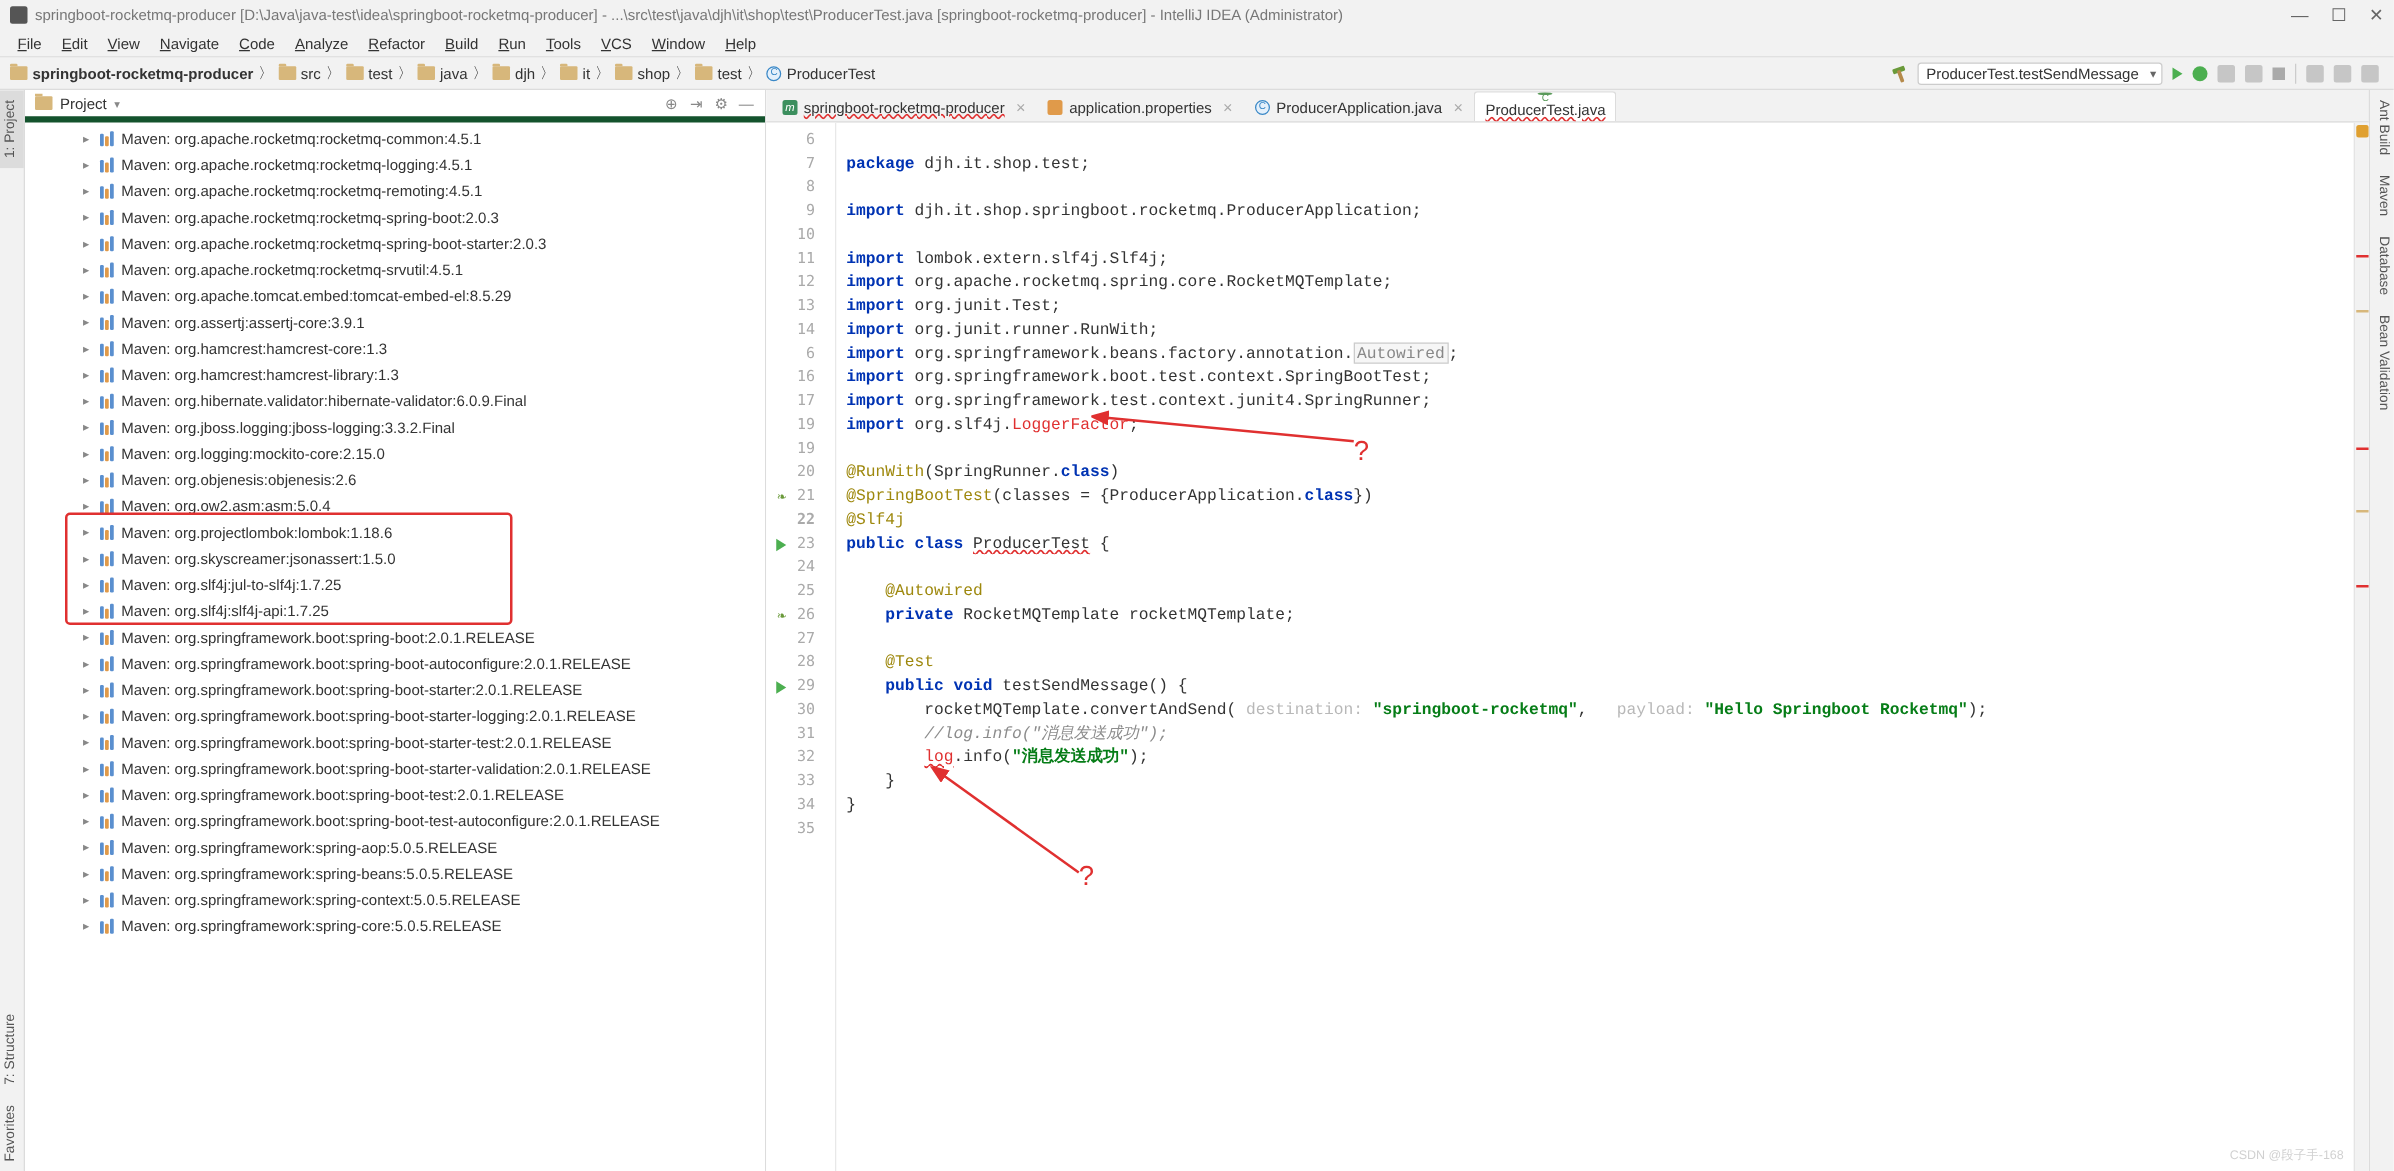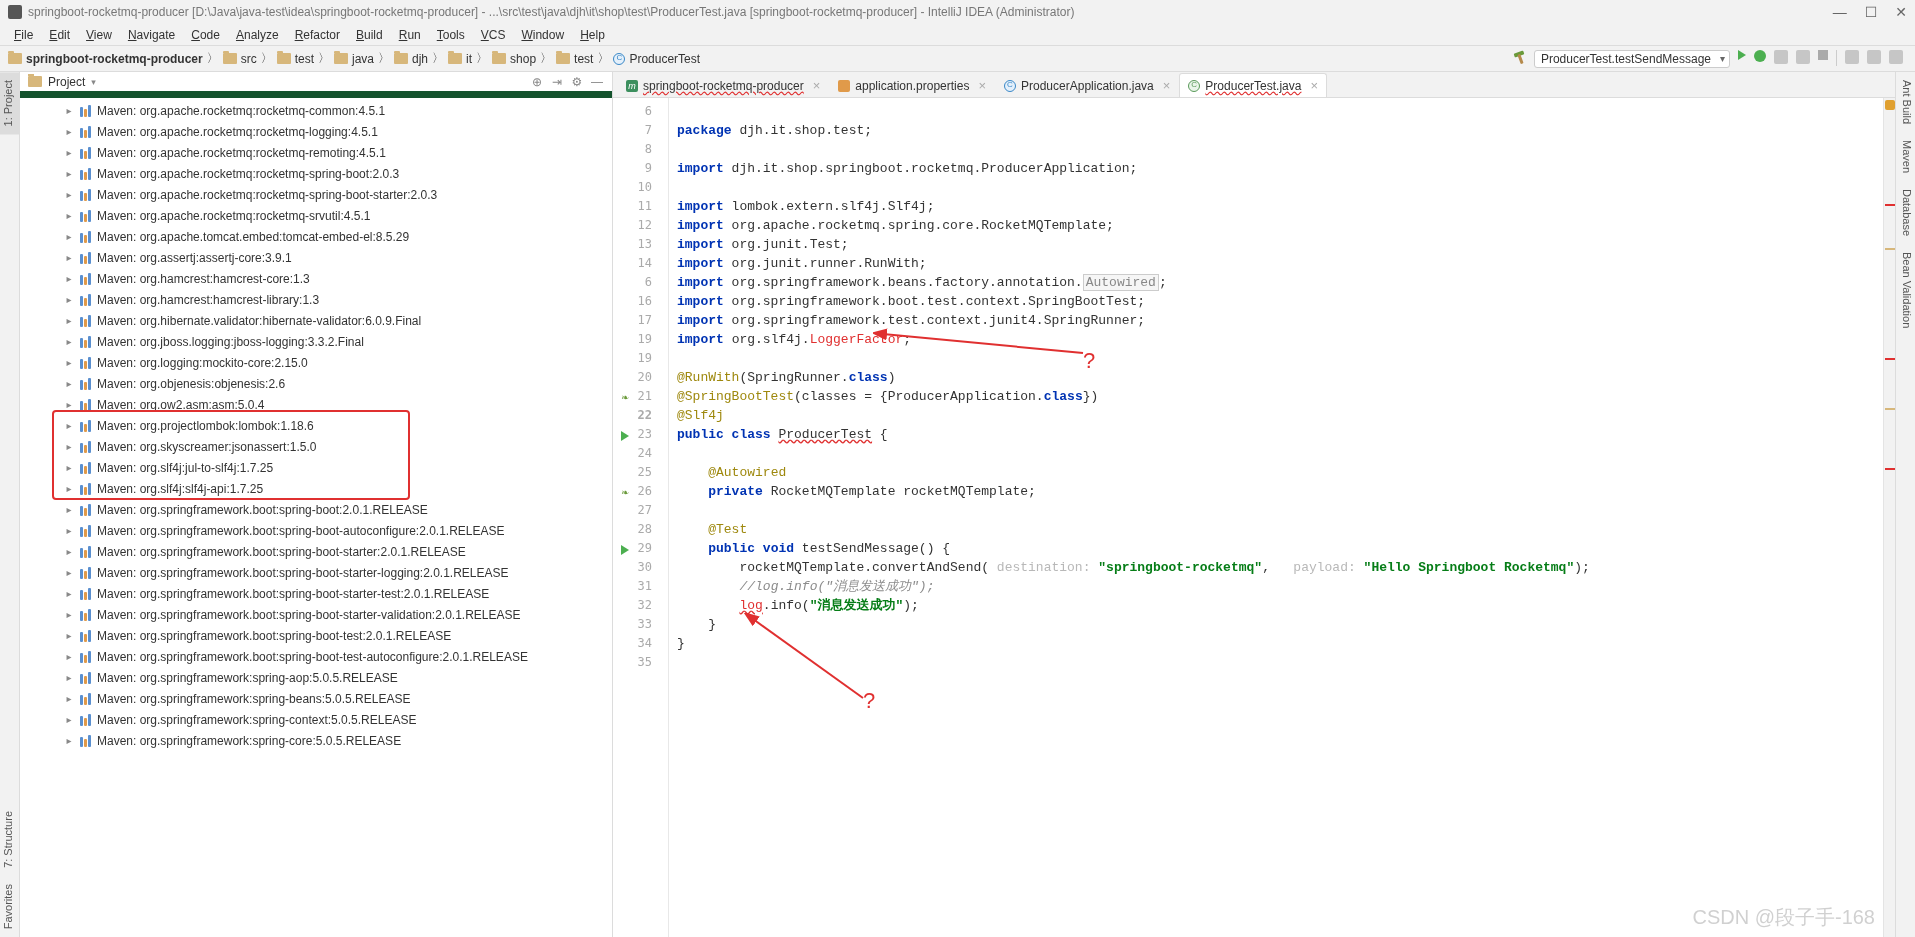--- a/index.html
+++ b/index.html
@@ -12,55 +12,55 @@
   .menu-item { padding: 2px 6px; cursor: default; }
   .menu-item .u { text-decoration: underline; }
   .toolbar { height: 26px; background: #f2f2f2; display: flex; align-items: center; padding: 0 6px; border-bottom: 1px solid #dcdcdc; }
   .breadcrumbs { display: flex; align-items: center; gap: 2px; flex: 1; overflow: hidden;}
   .crumb { display: flex; align-items: center; gap: 4px; padding: 0 2px;}
   .crumb .dir-icon { width: 14px; height: 11px; background: #d7b77b; border-radius: 1px; display:inline-block; position:relative;}
   .crumb .dir-icon::before{content:"";position:absolute;top:-2px;left:0;width:6px;height:2px;background:#d7b77b;border-radius:1px 1px 0 0;}
   .crumb .cls-icon { width: 12px; height: 12px; border: 1px solid #3a88c7; border-radius: 50%; background:#e4f0fb; display:inline-block; position:relative;}
   .crumb .cls-icon::after{content:"C"; font-size:8px; color:#3a88c7; position:absolute; left:2px; top:-1px;}
   .crumb strong { font-weight: bold; }
-  .tool-right { display: flex; gap: 8px; padding-right: 6px;}
+  .tool-right { display: flex; align-items: center; gap: 8px; padding-right: 6px;}
   .hammer-icon{width:14px;height:14px;display:inline-block;position:relative;}
   .hammer-icon::before{content:"";position:absolute;width:10px;height:4px;background:#6a9a3a;top:2px;left:2px;transform:rotate(-20deg);border-radius:1px;}
   .hammer-icon::after{content:"";position:absolute;width:3px;height:10px;background:#b58a4b;top:4px;left:7px;transform:rotate(-20deg);border-radius:1px;}
   .run-dd { border: 1px solid #ccc; background: #fff; padding: 1px 18px 1px 6px; border-radius: 3px; display:flex; align-items:center; gap:4px; position:relative;}
   .run-dd::after{content:"▾"; position:absolute; right:4px; color:#666; font-size:10px;}
   .play-icon{width:0;height:0;border-left:8px solid #4caf50;border-top:5px solid transparent;border-bottom:5px solid transparent;display:inline-block;}
   .bug-icon{width:12px;height:12px;background:#4caf50;border-radius:50%;display:inline-block;position:relative;}
   .stop-icon{width:10px;height:10px;background:#aaa;display:inline-block;}
   .generic-icon{width:14px;height:14px;background:#999;display:inline-block;border-radius:2px;opacity:.5;}
   .main-area { display: flex; height: calc(937px - 24px - 22px - 26px); background: #fff; }
   .left-tool-strip { width: 20px; background: #f2f2f2; border-right: 1px solid #dcdcdc; display:flex; flex-direction:column;}
   .left-tool-strip .vtab { writing-mode: vertical-rl; transform: rotate(180deg); padding: 8px 2px; font-size: 11px; color: #555; cursor:default; white-space:nowrap;}
   .right-tool-strip { width: 20px; background: #f2f2f2; border-left: 1px solid #dcdcdc; display:flex; flex-direction:column;}
   .right-tool-strip .vtab { writing-mode: vertical-rl; padding: 8px 2px; font-size: 11px; color: #555; cursor:default; white-space:nowrap;}
   .project-panel { width: 593px; background: #fff; border-right: 1px solid #dcdcdc; display:flex; flex-direction:column; }
-  .panel-header { height: 26px; border-bottom: 7px solid #14532d; display:flex; align-items:center; padding: 0 8px; gap:6px;}
+  .panel-header { height: 26px; border-bottom: 5px solid #14532d; display:flex; align-items:center; padding: 0 8px; gap:6px;}
   .panel-header .proj-icon{width:14px;height:11px;background:#d7b77b;border-radius:1px;position:relative;display:inline-block;}
   .panel-header .proj-icon::before{content:"";position:absolute;top:-2px;left:0;width:6px;height:2px;background:#d7b77b;}
   .panel-header .dd{color:#888;font-size:9px;}
   .panel-header .sp{flex:1;}
   .panel-header .sq{width:14px;height:14px;color:#888;display:flex;align-items:center;justify-content:center;}
   .tree { overflow-y: auto; flex:1; padding: 2px 0;}
   .tree-item { display:flex; align-items:center; height: 21px; padding-left: 44px; gap: 6px; white-space:nowrap;}
   .tree-arrow { width:10px; color:#888; font-size:10px; text-align:center;}
   .lib-icon{display:inline-flex;align-items:flex-end;gap:1px;}
   .lib-icon .bar{width:3px;background:#5a8fcf;border-radius:1px;}
   .lib-icon .b1{height:10px;background:#5a8fcf;}
   .lib-icon .b2{height:8px;background:#e09a4a;}
   .lib-icon .b3{height:12px;background:#5a8fcf;}
   .highlight-box { position:absolute; border: 2px solid #e03030; left: 32px; width: 358px; border-radius:4px; pointer-events:none;}
   .editor-panel { flex:1; display:flex; flex-direction:column; background:#fff; }
   .editor-tabs { height: 26px; border-bottom: 1px solid #dcdcdc; display:flex; align-items:flex-end; background:#f2f2f2; padding-left:4px; gap:0; overflow:hidden;}
   .etab { height: 24px; padding: 0 8px; display:flex; align-items:center; gap:5px; border:1px solid transparent; border-bottom:none; border-radius:3px 3px 0 0; background:#f2f2f2; cursor:default;}
-  .etab.active { background:#fff; border-color:#dcdcdc; }
+  .etab.active { background:#fff; border-color:#dcdcdc;flex-direction:column; }
   .etab .close { color:#aaa; margin-left:4px; font-size:13px;}
   .tab-ic{width:12px;height:12px;display:inline-block;border-radius:2px;}
   .tab-ic.m{background:#3c8f5e;color:#fff;font-size:9px;font-style:italic;text-align:center;line-height:12px;}
   .tab-ic.p{background:#e09a4a;}
   .tab-ic.c{border:1px solid #3a88c7;border-radius:50%;background:#e4f0fb;position:relative;}
   .tab-ic.c::after{content:"C";font-size:8px;color:#3a88c7;position:absolute;left:2px;top:-1px;}
   .tab-ic.cg{border:1px solid #5a9a5a;border-radius:50%;background:#e9f5e9;position:relative;}
   .tab-ic.cg::after{content:"C";font-size:8px;color:#5a9a5a;position:absolute;left:2px;top:-1px;}
   .editor-body { flex:1; display:flex; position:relative; overflow:hidden;}
   .gutter { width: 56px; background: #fff; border-right: 1px solid #e8e8e8; color:#aaa; font-family: Consolas, monospace; font-size:12px; text-align:right; padding-right:16px; line-height:19px; padding-top:4px; position:relative;}
@@ -77,21 +77,21 @@
   .box-text{border:1px solid #ccc;padding:0 2px;color:#888;background:#f6f6f6;}
   .hint{color:#b8b8b8;}
   .red-wavy{text-decoration:underline wavy #e03030;}
   .arrow-annot{position:absolute;color:#e03030;font-size:22px;}
   svg.arrow{position:absolute;pointer-events:none;}
   .err-strip{width:12px;background:#f2f2f2;border-left:1px solid #e4e4e4;position:relative;}
   .err-strip .m{position:absolute;left:1px;width:10px;height:2px;}
   .err-strip .e{background:#e03030;}
   .err-strip .w{background:#d7b77b;}
   .err-strip .top-sq{position:absolute;top:2px;left:1px;width:10px;height:10px;background:#e0a030;border-radius:2px;}
-  .watermark{position:absolute;bottom:6px;right:40px;color:rgba(120,120,120,.35);font-size:20px;font-weight:normal;}
+  .watermark{position:absolute;bottom:6px;right:40px;color:rgba(120,120,120,.35);font-size:10px;font-weight:normal;}
 </style>
 </head>
 <body>
 
 <div class="title-bar">
   <span class="title-icon"></span>
   <span>springboot-rocketmq-producer [D:\Java\java-test\idea\springboot-rocketmq-producer] - ...\src\test\java\djh\it\shop\test\ProducerTest.java [springboot-rocketmq-producer] - IntelliJ IDEA (Administrator)</span>
   <span class="spacer"></span>
   <div class="win-btns">
     <span>—</span>

